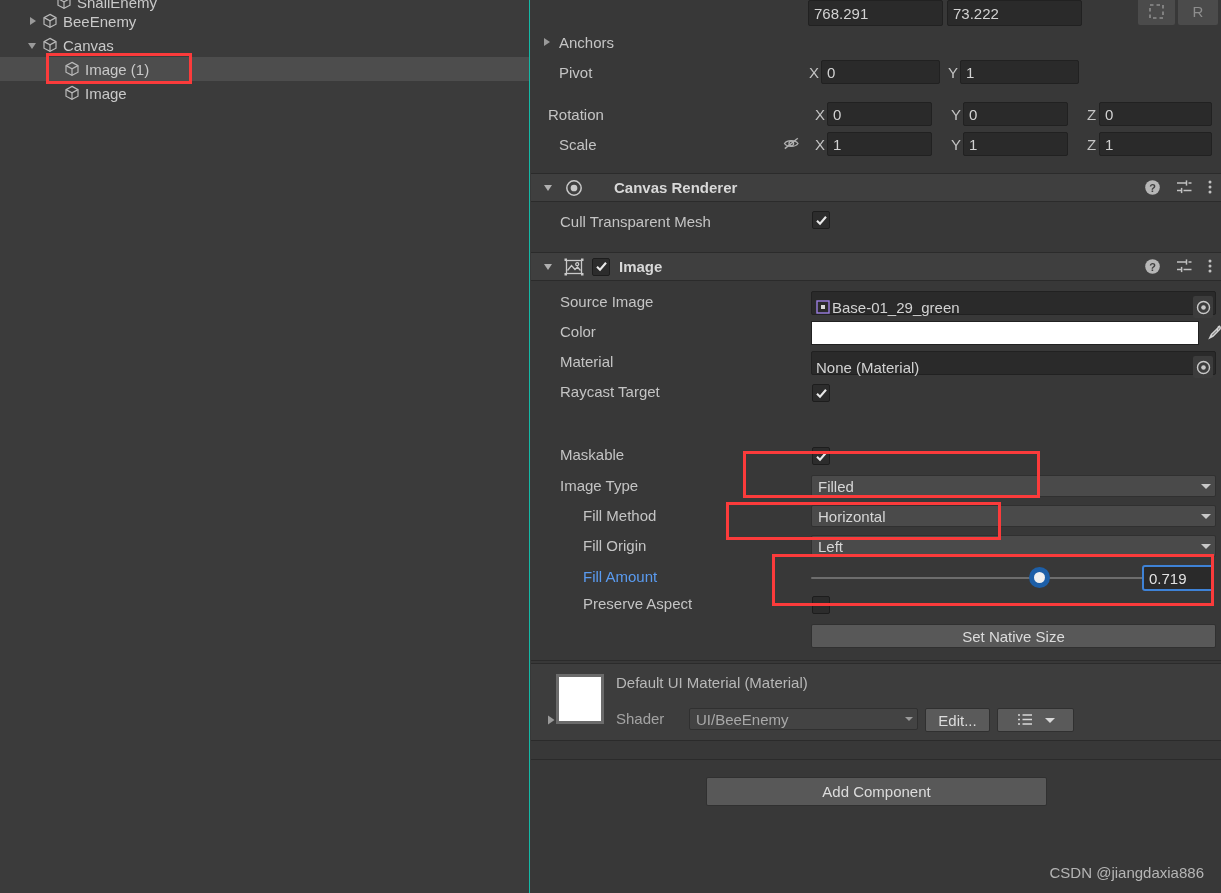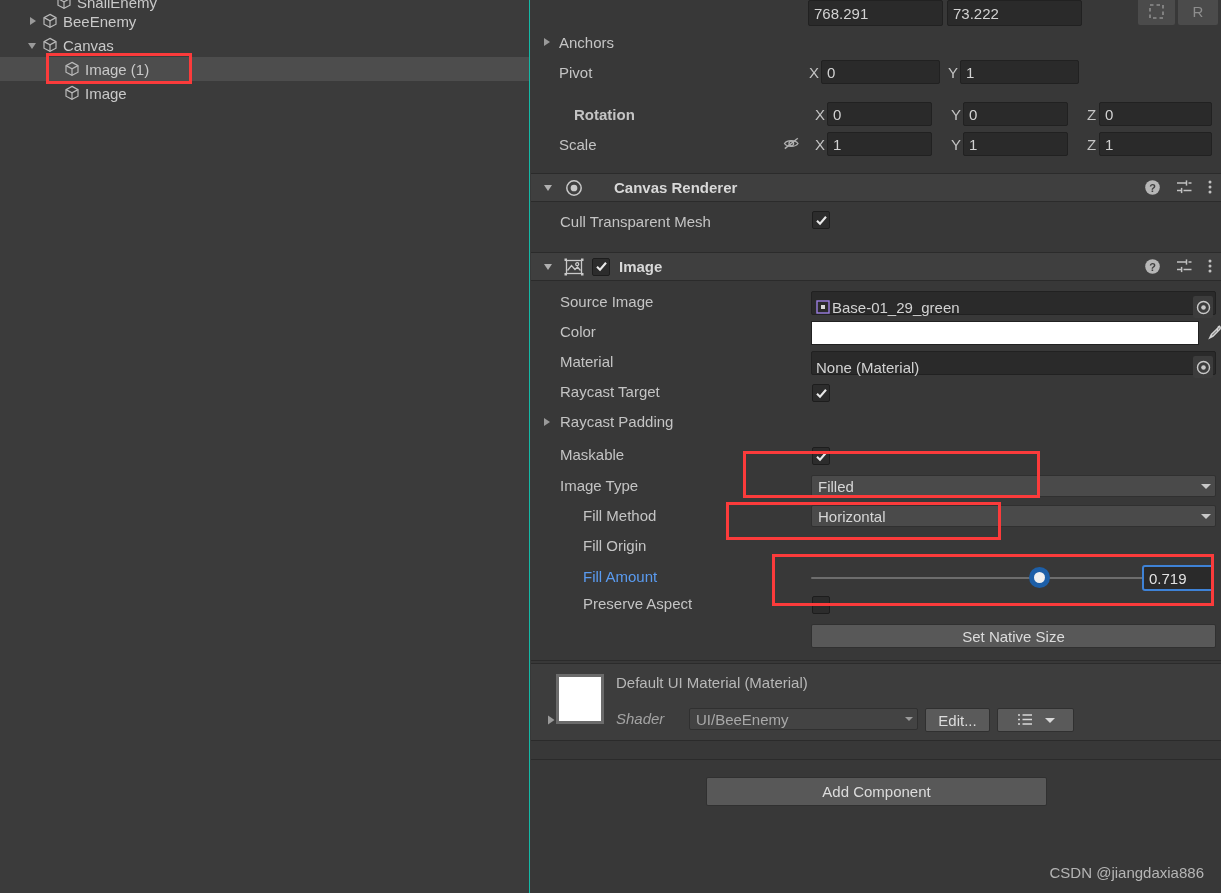--- a/index.html
+++ b/index.html
@@ -351,21 +351,21 @@
     <div class="field" style="position:absolute;left:291px;width:119px;height:24px;">
       <span>0</span>
     </div>
     <span class="axis" style="position:absolute;left:418px;">Y</span>
     <div class="field" style="position:absolute;left:430px;width:119px;height:24px;">
       <span>1</span>
     </div>
   </div>
 
   <div class="row" style="top:102px;height:24px;">
-    <span class="lbl" style="margin-left:44px;font-weight:bold;">Rotation</span>
+    <span class="lbl" style="margin-left:18px;">Rotation</span>
     <span class="axis" style="position:absolute;left:285px;">X</span>
     <div class="field" style="position:absolute;left:297px;width:105px;height:24px;">
       <span>0</span>
     </div>
     <span class="axis" style="position:absolute;left:421px;">Y</span>
     <div class="field" style="position:absolute;left:433px;width:105px;height:24px;">
       <span>0</span>
     </div>
     <span class="axis" style="position:absolute;left:557px;">Z</span>
     <div class="field" style="position:absolute;left:569px;width:113px;height:24px;">
@@ -553,24 +553,20 @@
 
   <div style="position:absolute;left:0;top:102px;height:20px;width:691px;">
     <span class="lbl" style="position:absolute;left:30px;top:0;">Raycast Target</span>
     <div class="checkbox checked" style="position:absolute;left:282px;top:1px;">
       <svg width="13" height="13" viewBox="0 0 13 13">
           <path d="M2 6.8 L5 9.8 L11 2.8" stroke="#e8e8e8" stroke-width="2.1" fill="none"></path>
         </svg>
     </div>
   </div>
 
-  <div style="position:absolute;left:0;top:132px;height:22px;width:691px;">
-    <span class="small-tri" style="position:absolute;left:14px;top:5px;"></span>
-    <span class="lbl" style="position:absolute;left:30px;top:0;">Raycast Padding</span>
-  </div>
 
   <div style="position:absolute;left:0;top:165px;height:20px;width:691px;">
     <span class="lbl" style="position:absolute;left:30px;top:0;">Maskable</span>
     <div class="checkbox checked" style="position:absolute;left:282px;top:1px;">
       <svg width="13" height="13" viewBox="0 0 13 13">
           <path d="M2 6.8 L5 9.8 L11 2.8" stroke="#e8e8e8" stroke-width="2.1" fill="none"></path>
         </svg>
     </div>
   </div>
 
@@ -585,20 +581,24 @@
   <div style="position:absolute;left:0;top:224px;height:24px;width:691px;">
     <span class="lbl" style="position:absolute;left:53px;top:2px;">Fill Method</span>
     <div class="dropdown" style="position:absolute;left:281px;top:0;width:405px;">
       <span>Horizontal</span>
       <span class="caret"></span>
     </div>
   </div>
 
   <div style="position:absolute;left:0;top:254px;height:24px;width:691px;">
     <span class="lbl" style="position:absolute;left:53px;top:2px;">Fill Origin</span>
+    <div class="dropdown" style="position:absolute;left:281px;top:0;width:405px;">
+      <span>Left</span>
+      <span class="caret"></span>
+    </div>
   </div>
 
   <div style="position:absolute;left:0;top:284px;height:26px;width:691px;">
     <span class="lbl blue" style="position:absolute;left:53px;top:3px;">Fill Amount</span>
     <div class="slider-track" style="left:281px;top:12px;width:340px;"></div>
     <div class="slider-knob" style="left:499px;top:2px;"></div>
     <div class="numfield-focus" style="left:612px;top:0;width:72px;height:26px;">
       <span>0.719</span>
     </div>
   </div>
@@ -615,21 +615,21 @@
 
 <div class="sep" style="top:660px;"></div>
 <div style="position:absolute;left:531px;top:663px;width:690px;height:78px;background:#3d3d3d;border-top:1px solid #2b2b2b;border-bottom:1px solid #2b2b2b;box-sizing:border-box;">
   <div class="matswatch" style="left:25px;top:10px;width:48px;height:50px;"></div>
   <span style="position:absolute;left:85px;top:10px;color:#b7b7b7;font-size:15px;">Default UI Material (Material)</span>
   <span style="position:absolute;left:15px;top:48px;">
     <svg width="11" height="12" viewBox="0 0 11 12">
         <path d="M2 1.5 L8.5 6 L2 10.5 Z" fill="#9a9a9a"></path>
       </svg>
   </span>
-  <span style="position:absolute;left:85px;top:46px;color:#a3a3a3;font-size:15px;font-style:italic;">Shader</span>
+  <span style="position:absolute;left:85px;top:46px;color:#a3a3a3;font-size:15px;">Shader</span>
   <div class="dropdown" style="position:absolute;left:158px;top:44px;width:229px;background:#434343;color:#a8a8a8;">
     <span>UI/BeeEnemy</span>
     <span class="caret" style="border-top-color:#9a9a9a;border-left-width:4px;border-right-width:4px;border-top-width:4px;"></span>
   </div>
   <div class="btn" style="position:absolute;left:394px;top:44px;width:65px;height:24px;background:#5a5a5a;">
     <span>Edit...</span>
   </div>
   <div class="btn" style="position:absolute;left:466px;top:44px;width:77px;height:24px;background:#5a5a5a;gap:12px;">
     <span>
       <svg width="16" height="13" viewBox="0 0 16 13">

